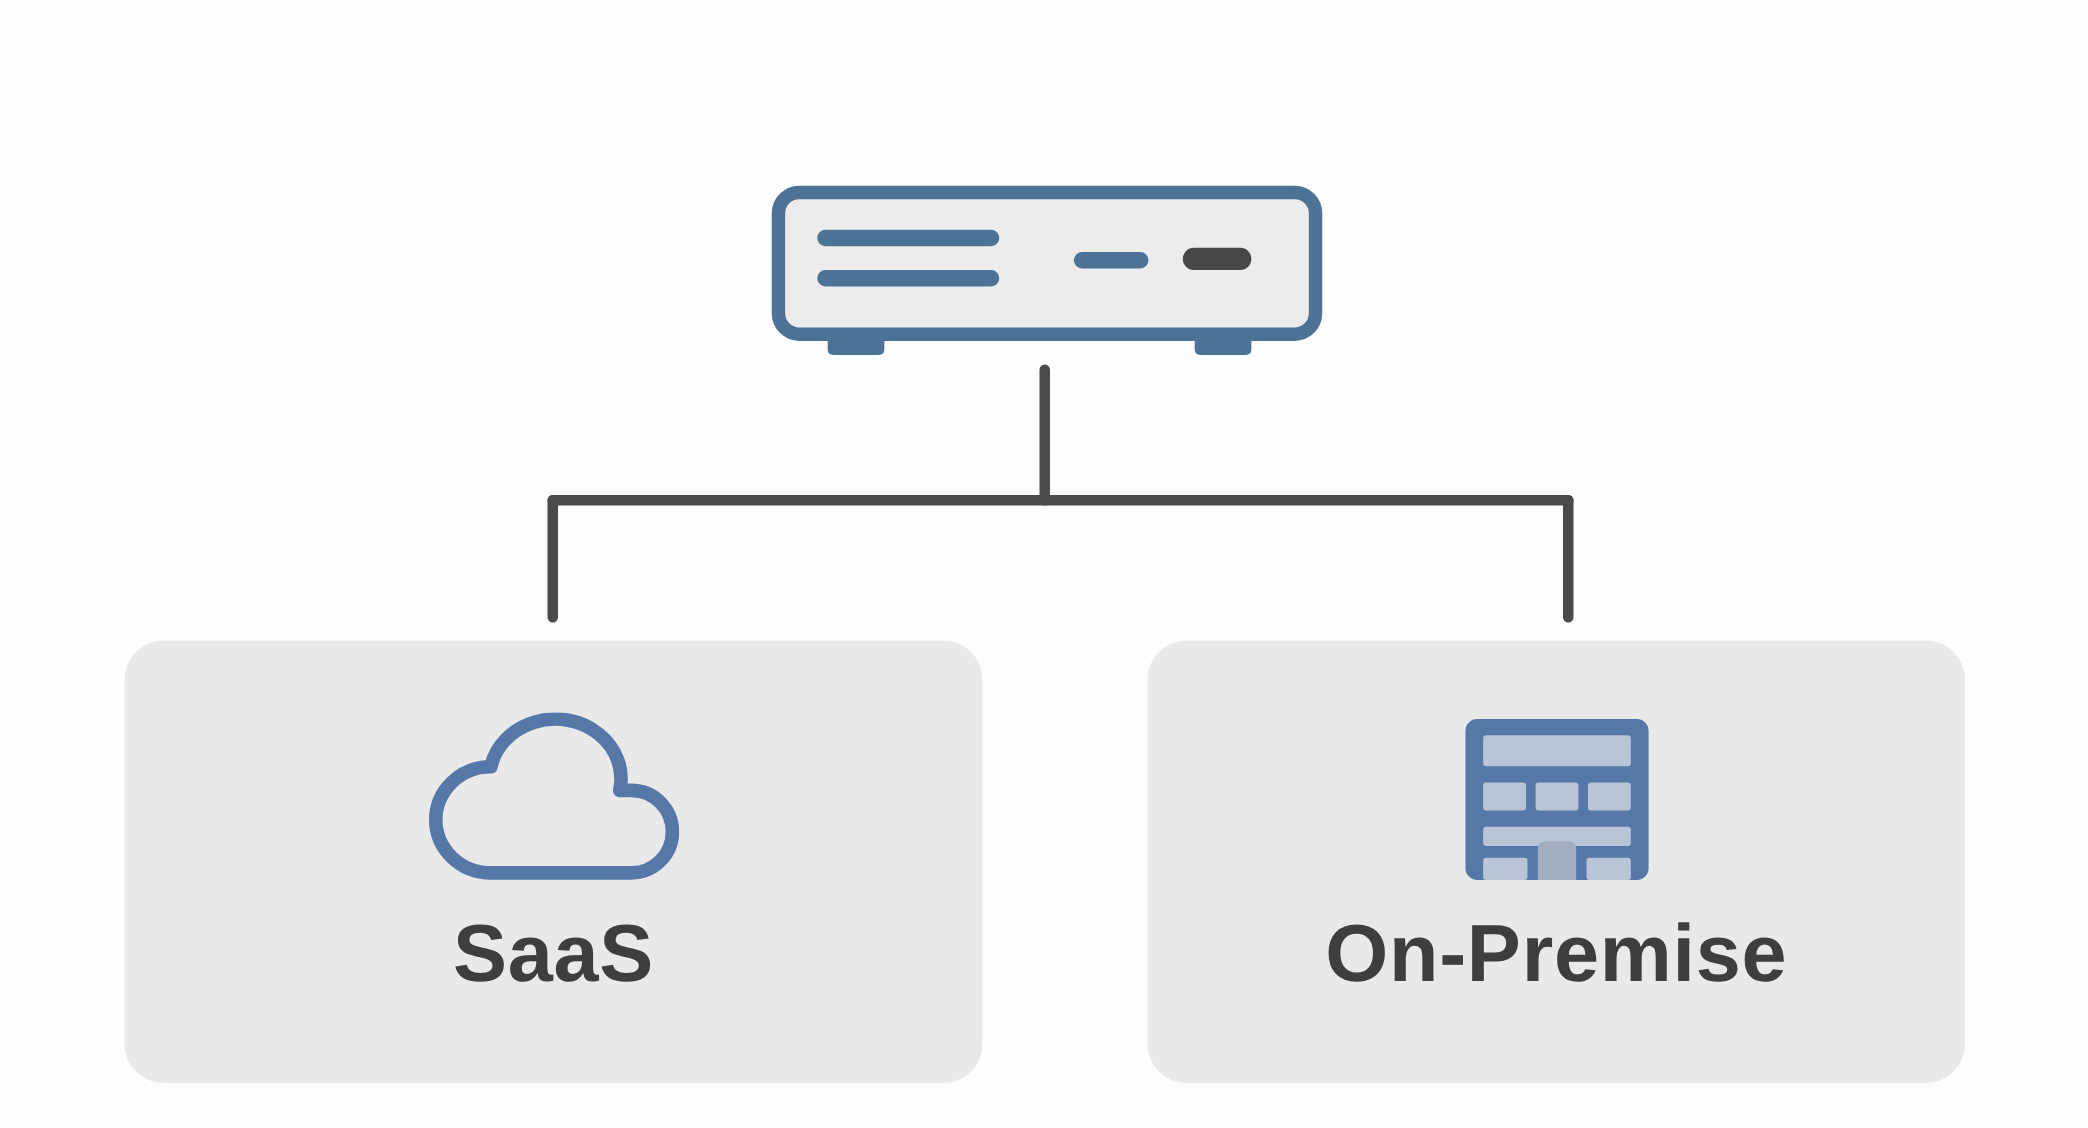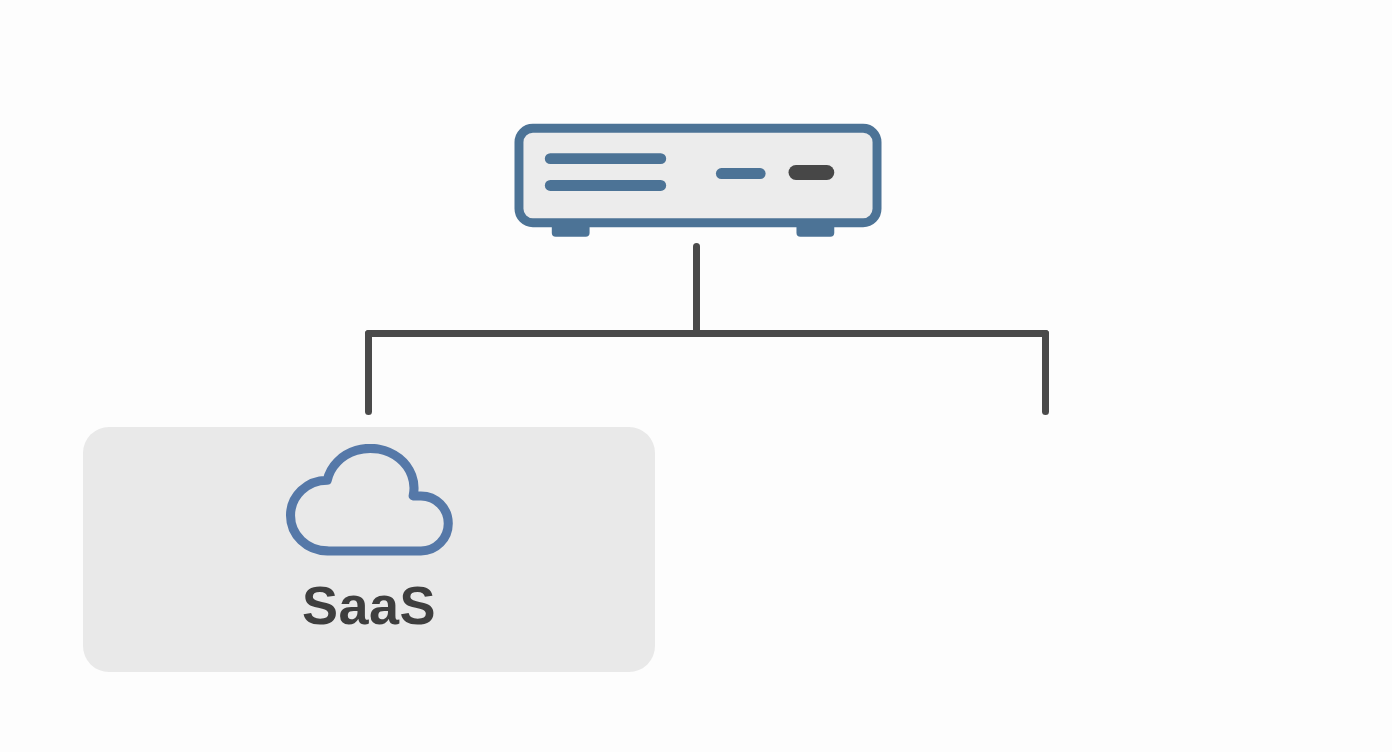--- a/index.html
+++ b/index.html
@@ -35,29 +35,29 @@
     border-radius: 4px;
   }
   .line-stem  { left: 693px; top: 243px; width: 7px;  height: 94px;  }
   .line-horiz { left: 365px; top: 330px; width: 684px; height: 7px; }
   .line-dropL { left: 365px; top: 330px; width: 7px;  height: 85px; }
   .line-dropR { left: 1042px; top: 330px; width: 7px; height: 85px; }
   
   .card {
     position: absolute;
     top: 427px;
-    height: 245px;
+    height: 295px;
     background: var(--card-bg);
     border-radius: 26px;
     display: flex;
     flex-direction: column;
     align-items: center;
     justify-content: flex-start;
     box-sizing: border-box;
-    padding-top: 11px;
+    padding-top: 42px;
     cursor: pointer;
   }
   .card-saas    { left: 83px;  width: 572px; }
   .card-onprem  { left: 765px; width: 545px; }
   .card-icon { height: 128px; display: flex; align-items: center; justify-content: center; }
   .card-label {
     margin-top: 12px;
     font-size: 54px;
     line-height: 1;
     font-weight: 600;
@@ -101,14 +101,30 @@
 
   <div class="card card-saas">
     <div class="card-icon">
       <svg width="168" height="116" viewBox="1.3 4.6 21.3 14.4">
         <path class="cloud-path" d="M6.657 18C4.085 18 2 15.993 2 13.517c0-2.475 2.085-4.482 4.657-4.482.393-1.762 1.794-3.2 3.675-3.773 1.88-.572 3.956-.193 5.444 1 1.488 1.19 2.162 3.007 1.77 4.769h.99c1.913 0 3.464 1.56 3.464 3.486 0 1.927-1.551 3.487-3.465 3.487H6.657z"></path>
       </svg>
     </div>
     <div class="card-label">SaaS</div>
   </div>
 
+  <div class="card card-onprem">
+    <div class="card-icon">
+      <svg width="128" height="114" viewBox="0 0 130 115">
+        <rect class="bld-body" x="3" y="3" width="124" height="109" rx="8"></rect>
+        <rect class="bld-window" x="15" y="14" width="100" height="21" rx="2"></rect>
+        <rect class="bld-window" x="15" y="46" width="29" height="19" rx="2"></rect>
+        <rect class="bld-window" x="50.5" y="46" width="29" height="19" rx="2"></rect>
+        <rect class="bld-window" x="86" y="46" width="29" height="19" rx="2"></rect>
+        <rect class="bld-window" x="15" y="76" width="100" height="13" rx="2"></rect>
+        <rect class="bld-window" x="15" y="97" width="30" height="15" rx="2"></rect>
+        <rect class="bld-window" x="85" y="97" width="30" height="15" rx="2"></rect>
+        <path class="bld-door" d="M52 112 v-21 q0-5 5-5 h16 q5 0 5 5 v21 z"></path>
+      </svg>
+    </div>
+    <div class="card-label">On-Premise</div>
+  </div>
 
 </div>
 
 </body></html>

